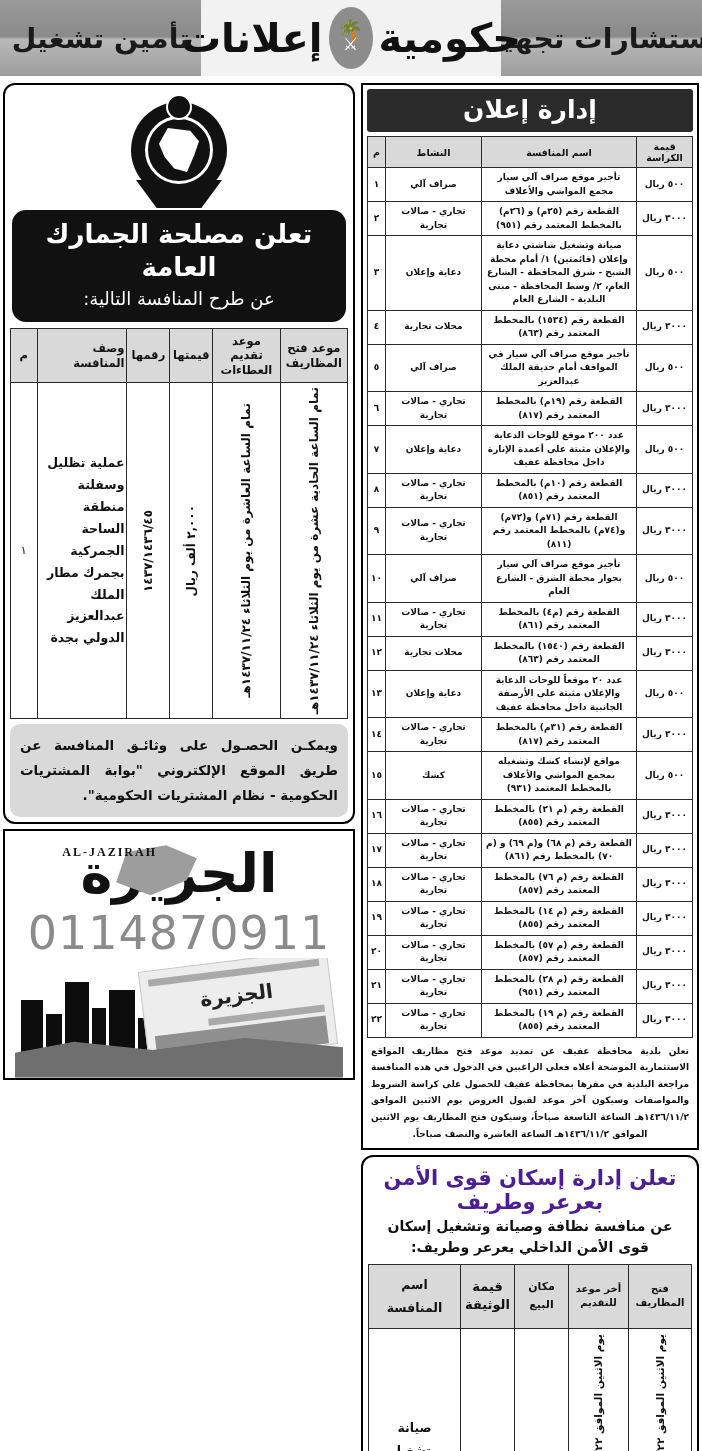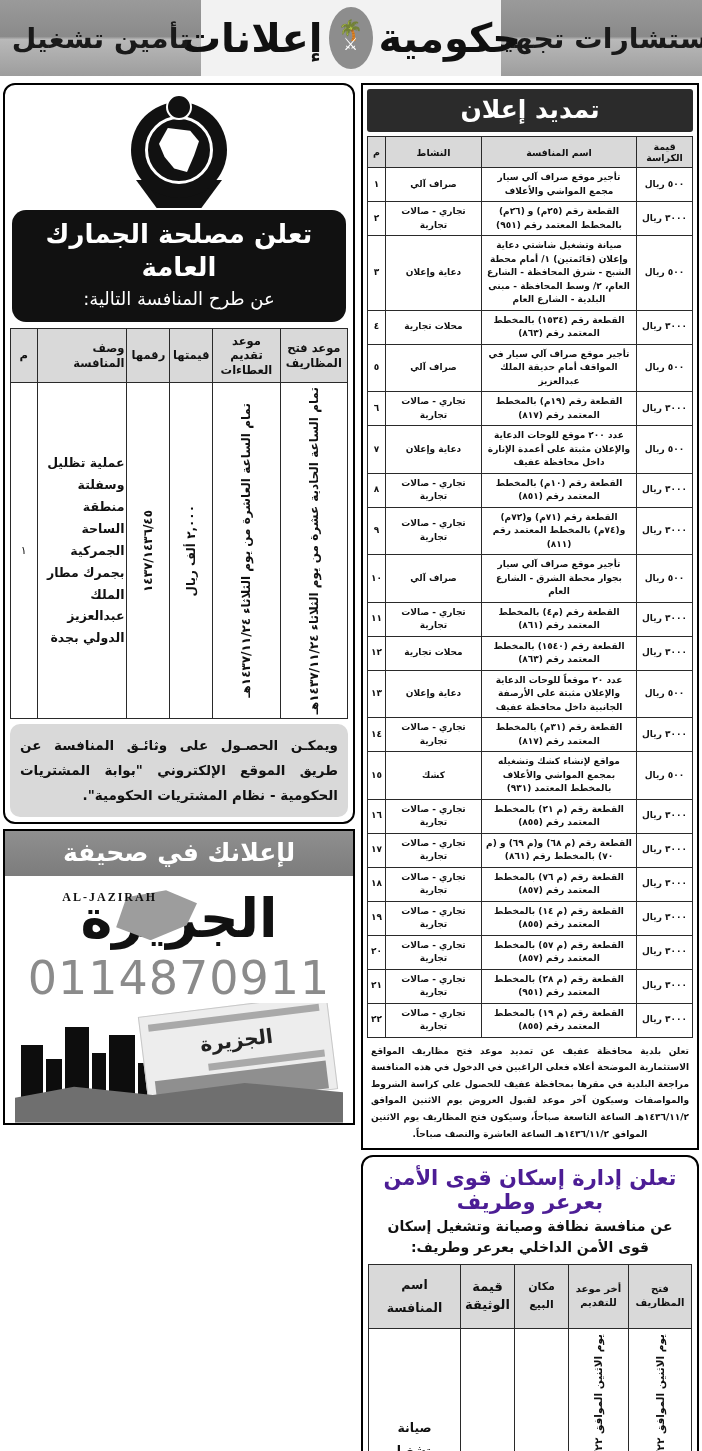--- a/index.html
+++ b/index.html
@@ -236,21 +236,21 @@
   </div>
   <div class="mast-side">
     <span>تأمين تشغيل</span>
   </div>
 </div>
 
 <div class="cols">
 
   <div class="col-right">
     <div class="panel-sq" style="padding:4px;">
-      <div class="tamdeed-head">تمديد إعلان</div>
+      <div class="tamdeed-head">إدارة إعلان</div>
       <table class="tbl-tamdeed">
         <thead>
           <tr>
             <th class="t-val">قيمة الكراسة</th>
             <th>اسم المنافسة</th>
             <th class="t-act">النشاط</th>
             <th class="t-m">م</th>
           </tr>
         </thead>
         <tbody>
@@ -468,21 +468,20 @@
               <td class="c-desc desc">عملية تظليل وسفلتة منطقة الساحة الجمركية بجمرك مطار الملك عبدالعزيز الدولي بجدة</td>
               <td class="c-num">١</td>
             </tr>
           </tbody>
       </table>
 
       <div class="graybar">ويمكـن الحصـول على وثائـق المنافسة عن طريق الموقع الإلكتروني "بوابة المشتريات الحكومية - نظام المشتريات الحكومية".</div>
     </div>
 
     <div class="panel-sq" style="padding:0;">
-      <div class="jaz-head">لإعلانك في صحيفة</div>
       <div class="jaz-body">
         <div class="jaz-logo-row">
           <div class="jaz-blob"></div>
           <div class="jaz-latin">AL-JAZIRAH</div>
           <div class="jaz-word">الجزيرة</div>
         </div>
         <div class="jaz-phone">0114870911</div>
         <div class="jaz-art">
           <div class="jaz-sky">
             <i style="width:18px;height:34px"></i>

